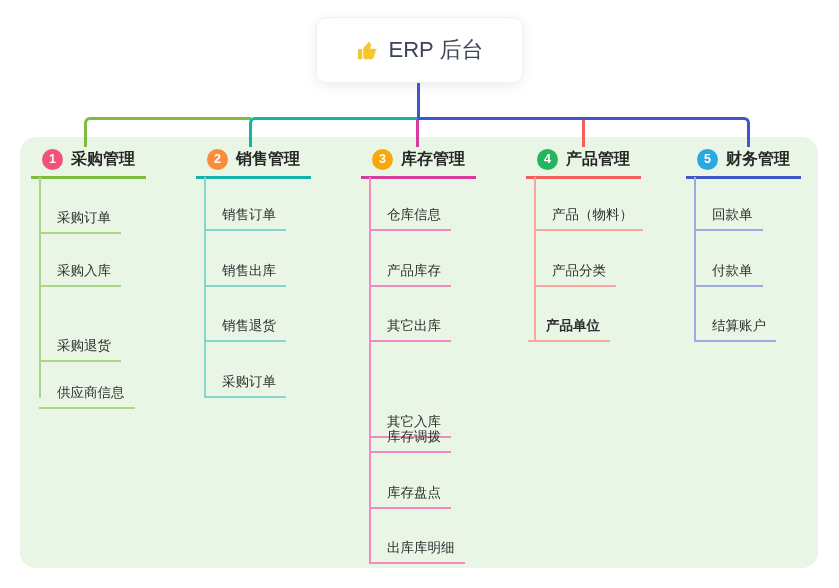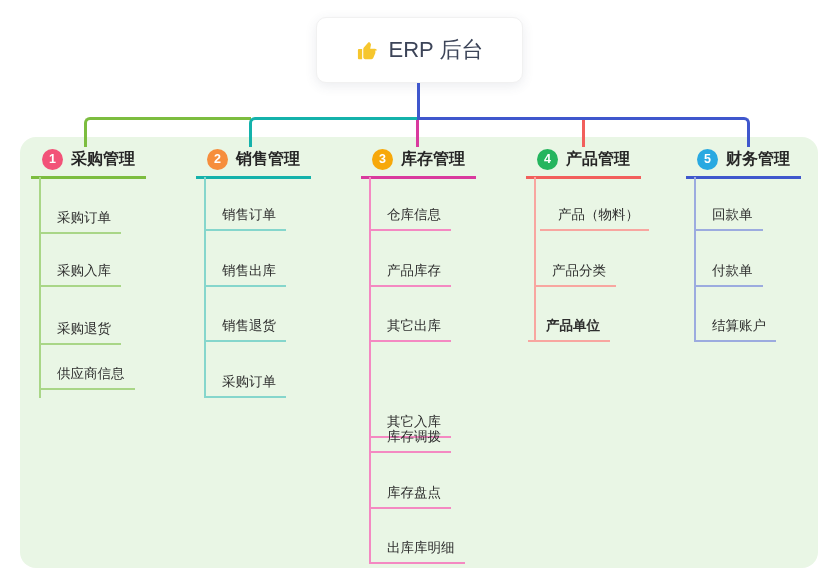--- a/index.html
+++ b/index.html
@@ -63,22 +63,22 @@
   <div class="seg vbar" id="conn-drop-4" style="left: 582px; top: 120px; height: 27px; background: rgb(242, 95, 92);"></div>
 
   <div id="branch-layer">
       <div class="branch-label" style="left: 31px; top: 148px; border-bottom-color: rgb(124, 189, 63);">
     <span class="badge" style="background: rgb(242, 82, 120);">1</span>
     <span>采购管理</span>
   </div>
       <div class="spine" style="left: 39px; top: 177px; height: 220.5px; background: rgb(169, 214, 135);"></div>
       <div class="child" style="left: 39px; top: 201px; border-bottom-color: rgb(169, 214, 135); margin-top: 7px;">采购订单</div>
       <div class="child" style="left: 39px; top: 260.5px; border-bottom-color: rgb(169, 214, 135);">采购入库</div>
-      <div class="child" style="left: 39px; top: 319px; border-bottom-color: rgb(169, 214, 135); text-align: right;">采购退货</div>
-      <div class="child" style="left: 39px; top: 364px; border-bottom-color: rgb(169, 214, 135);">供应商信息</div>
+      <div class="child" style="left: 39px; top: 336px; border-bottom-color: rgb(169, 214, 135); text-align: right;">采购退货</div>
+      <div class="child" style="left: 39px; top: 383px; border-bottom-color: rgb(169, 214, 135);">供应商信息</div>
       <div class="branch-label" style="left: 196px; top: 148px; border-bottom-color: rgb(20, 178, 171);">
     <span class="badge" style="background: rgb(246, 142, 61);">2</span>
     <span>销售管理</span>
   </div>
       <div class="spine" style="left: 204px; top: 177px; height: 220.5px; background: rgb(133, 214, 204);"></div>
       <div class="child" style="left: 204px; top: 205px; border-bottom-color: rgb(133, 214, 204);">销售订单</div>
       <div class="child" style="left: 204px; top: 260.5px; border-bottom-color: rgb(133, 214, 204);">销售出库</div>
       <div class="child" style="left: 204px; top: 316px; border-bottom-color: rgb(133, 214, 204);">销售退货</div>
       <div class="child" style="left: 204px; top: 371.5px; border-bottom-color: rgb(133, 214, 204);">采购订单</div>
       <div class="branch-label" style="left: 361px; top: 148px; border-bottom-color: rgb(217, 58, 158);">
@@ -91,21 +91,21 @@
       <div class="child" style="left: 369px; top: 316px; border-bottom-color: rgb(244, 137, 194);">其它出库</div>
       <div class="child" style="left: 369px; top: 371.5px; border-bottom-color: rgb(244, 137, 194); margin-top: 40px;">其它入库</div>
       <div class="child" style="left: 369px; top: 427px; border-bottom-color: rgb(244, 137, 194);">库存调拨</div>
       <div class="child" style="left: 369px; top: 482.5px; border-bottom-color: rgb(244, 137, 194);">库存盘点</div>
       <div class="child" style="left: 369px; top: 538px; border-bottom-color: rgb(244, 137, 194);">出库库明细</div>
       <div class="branch-label" style="left: 526px; top: 148px; border-bottom-color: rgb(242, 95, 92);">
     <span class="badge" style="background: rgb(37, 181, 94);">4</span>
     <span>产品管理</span>
   </div>
       <div class="spine" style="left: 534px; top: 177px; height: 165px; background: rgb(248, 166, 160);"></div>
-      <div class="child" style="left: 534px; top: 205px; border-bottom-color: rgb(248, 166, 160); margin-left: 6px;">产品（物料）</div>
+      <div class="child" style="left: 534px; top: 205px; border-bottom-color: rgb(248, 166, 160);">产品（物料）</div>
       <div class="child" style="left: 534px; top: 260.5px; border-bottom-color: rgb(248, 166, 160);">产品分类</div>
       <div class="child" style="left: 528px; top: 316px; border-bottom-color: rgb(248, 166, 160); font-weight: bold;">产品单位</div>
       <div class="branch-label" style="left: 686px; top: 148px; border-bottom-color: rgb(63, 87, 205);">
     <span class="badge" style="background: rgb(41, 169, 225);">5</span>
     <span>财务管理</span>
   </div>
       <div class="spine" style="left: 694px; top: 177px; height: 165px; background: rgb(156, 171, 223);"></div>
       <div class="child" style="left: 694px; top: 205px; border-bottom-color: rgb(156, 171, 223);">回款单</div>
       <div class="child" style="left: 694px; top: 260.5px; border-bottom-color: rgb(156, 171, 223);">付款单</div>
       <div class="child" style="left: 694px; top: 316px; border-bottom-color: rgb(156, 171, 223);">结算账户</div>

